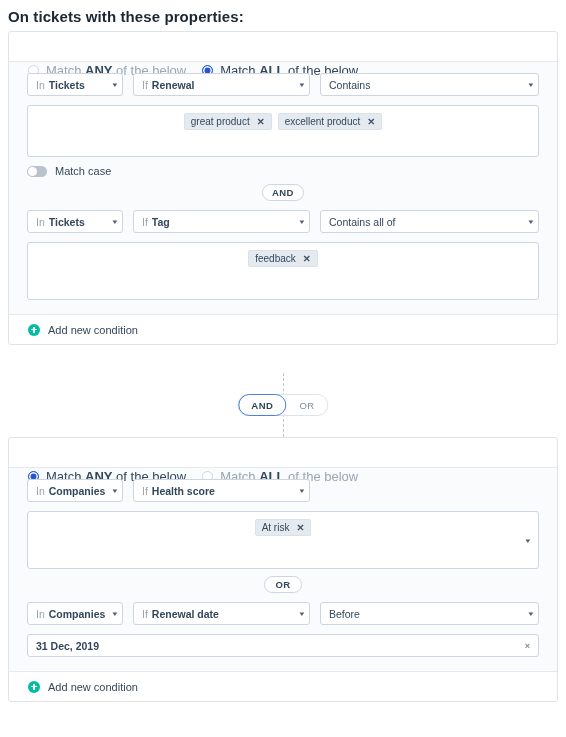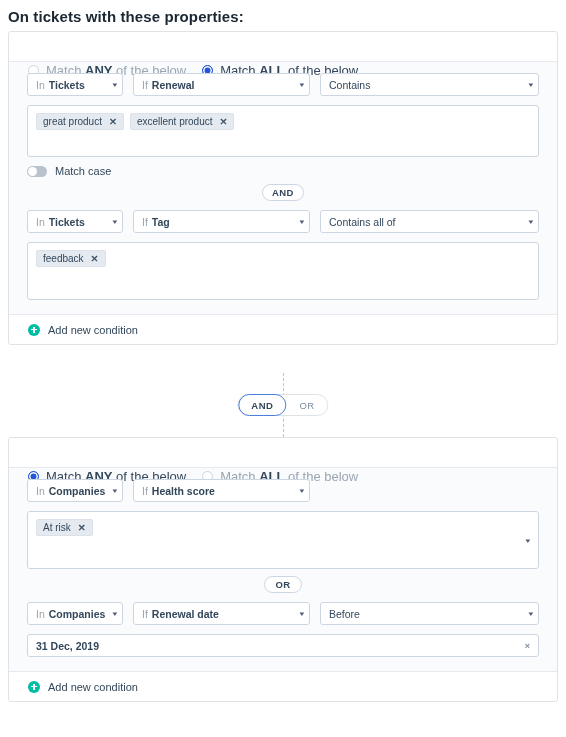--- a/index.html
+++ b/index.html
@@ -113,20 +113,21 @@
     border: 1px solid #cbd6e2;
     border-radius: 3px;
     min-height: 52px;
     padding: 7px 8px;
     display: flex;
     flex-wrap: wrap;
     align-content: flex-start;
     gap: 6px;
     position: relative;
     cursor: text;
+    justify-content: center;
   }
   .chipbox.tall { min-height: 58px; }
   .chip {
     background: #e5eaf0;
     border: 1px solid #dbe1e9;
     border-radius: 2px;
     height: 17px;
     display: inline-flex;
     align-items: center;
     padding: 0 6px;

